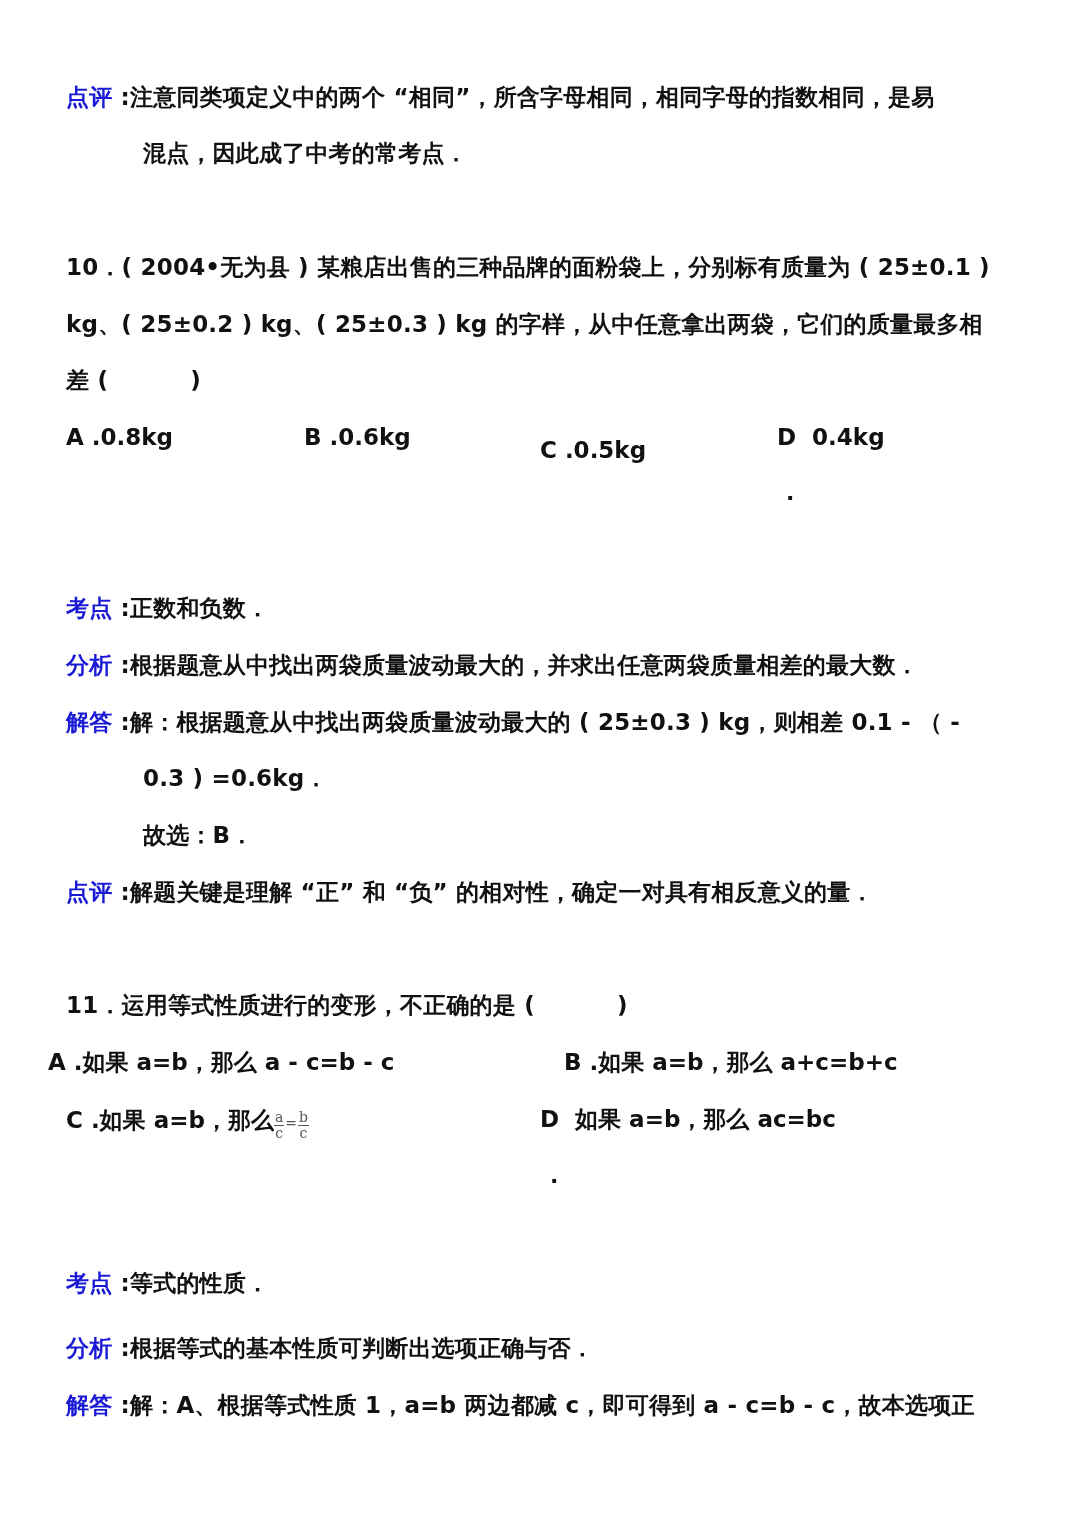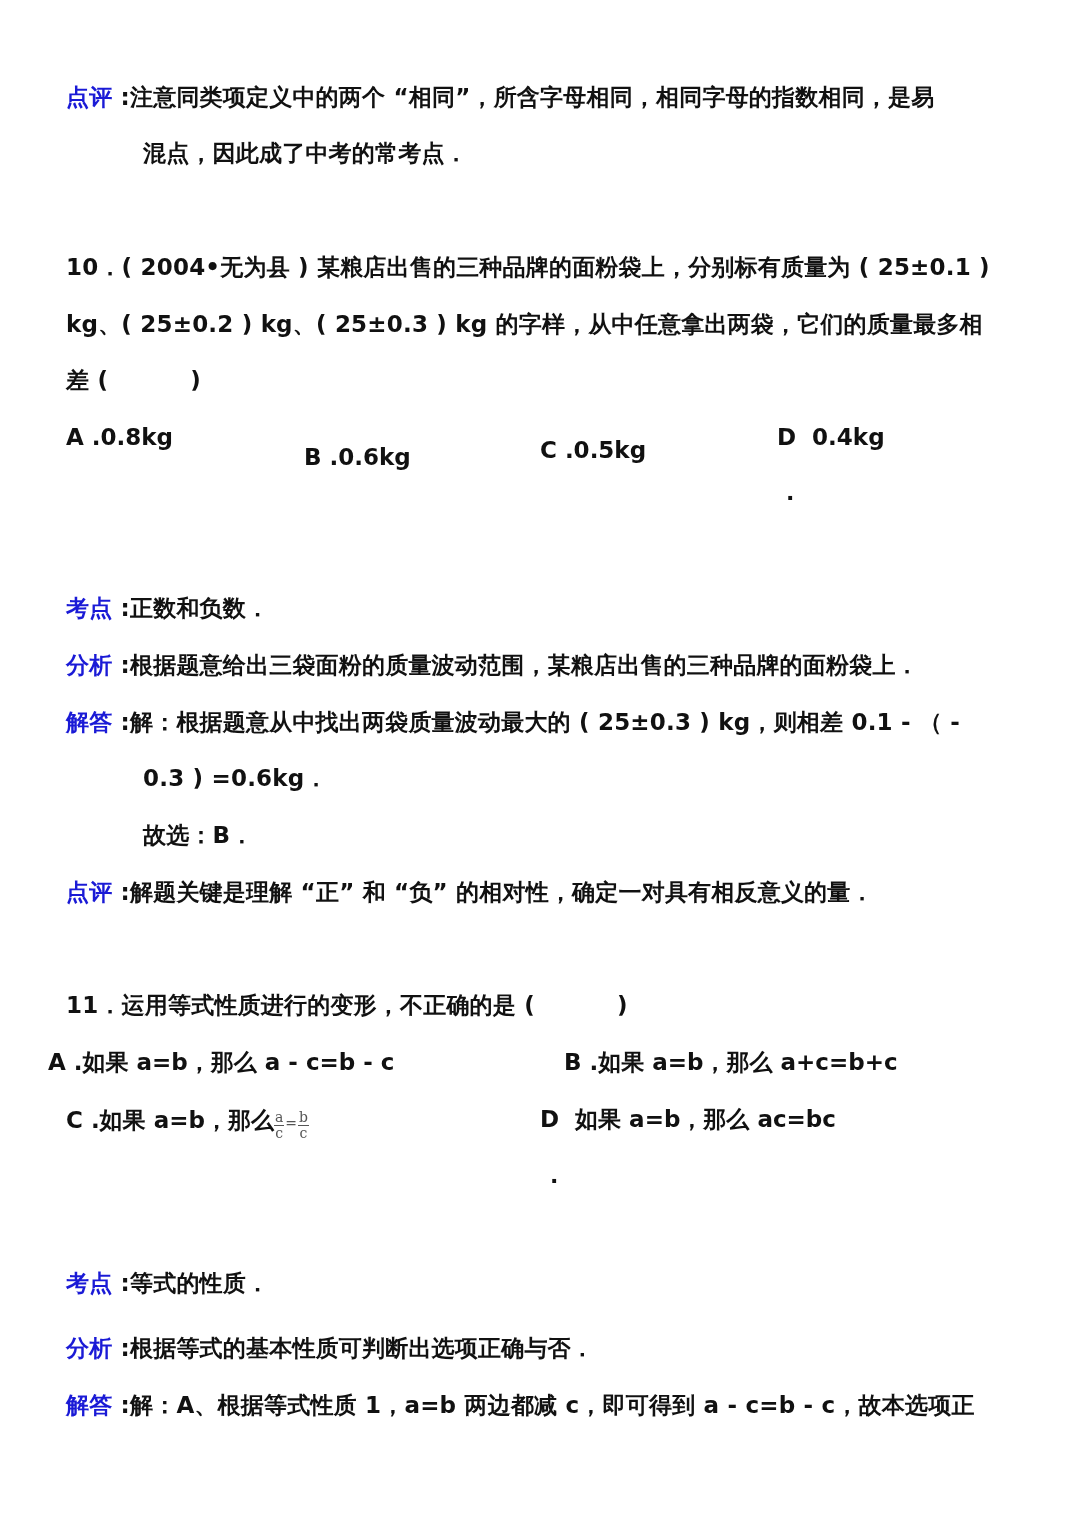--- a/index.html
+++ b/index.html
@@ -32,30 +32,30 @@
 <div class="line" style="top:82px">
   <span class="label">点评</span><span class="colon"> :</span><span>注意同类项定义中的两个 “相同”，所含字母相同，相同字母的指数相同，是易</span>
 </div>
 <div class="line indent" style="top:138px">混点，因此成了中考的常考点．</div>
 
 <div class="line" style="top:252px">10．( 2004•无为县 ) 某粮店出售的三种品牌的面粉袋上，分别标有质量为 ( 25±0.1 )</div>
 <div class="line" style="top:309px">kg、( 25±0.2 ) kg、( 25±0.3 ) kg 的字样，从中任意拿出两袋，它们的质量最多相</div>
 <div class="line" style="top:365px; white-space:pre">差 (          )</div>
 
 <div class="opt" style="left:66px; top:422px">A .0.8kg</div>
-<div class="opt" style="left:304px; top:442px">B .0.6kg</div>
+<div class="opt" style="left:304px; top:422px">B .0.6kg</div>
 <div class="opt" style="left:540px; top:435px">C .0.5kg</div>
 <div class="opt" style="left:777px; top:422px; white-space:pre">D  0.4kg</div>
 <div class="dot" style="left:786px; top:480px">.</div>
 
 <div class="line" style="top:593px">
   <span class="label">考点</span><span> :</span><span>正数和负数．</span>
 </div>
 <div class="line" style="top:650px">
-  <span class="label">分析</span><span> :</span><span>根据题意给出三袋面粉的质量波动范围，某粮店出售的三种品牌的面粉袋上．</span>
+  <span class="label">分析</span><span> :</span><span>根据题意从中找出两袋质量波动最大的，并求出任意两袋质量相差的最大数．</span>
 </div>
 <div class="line" style="top:707px">
   <span class="label">解答</span><span> :</span><span>解：根据题意从中找出两袋质量波动最大的 ( 25±0.3 ) kg，则相差 0.1 - （ -</span>
 </div>
 <div class="line indent" style="top:763px">0.3 ) =0.6kg．</div>
 <div class="line indent" style="top:820px">故选：B．</div>
 <div class="line" style="top:877px">
   <span class="label">点评</span><span> :</span><span>解题关键是理解 “正” 和 “负” 的相对性，确定一对具有相反意义的量．</span>
 </div>
 

